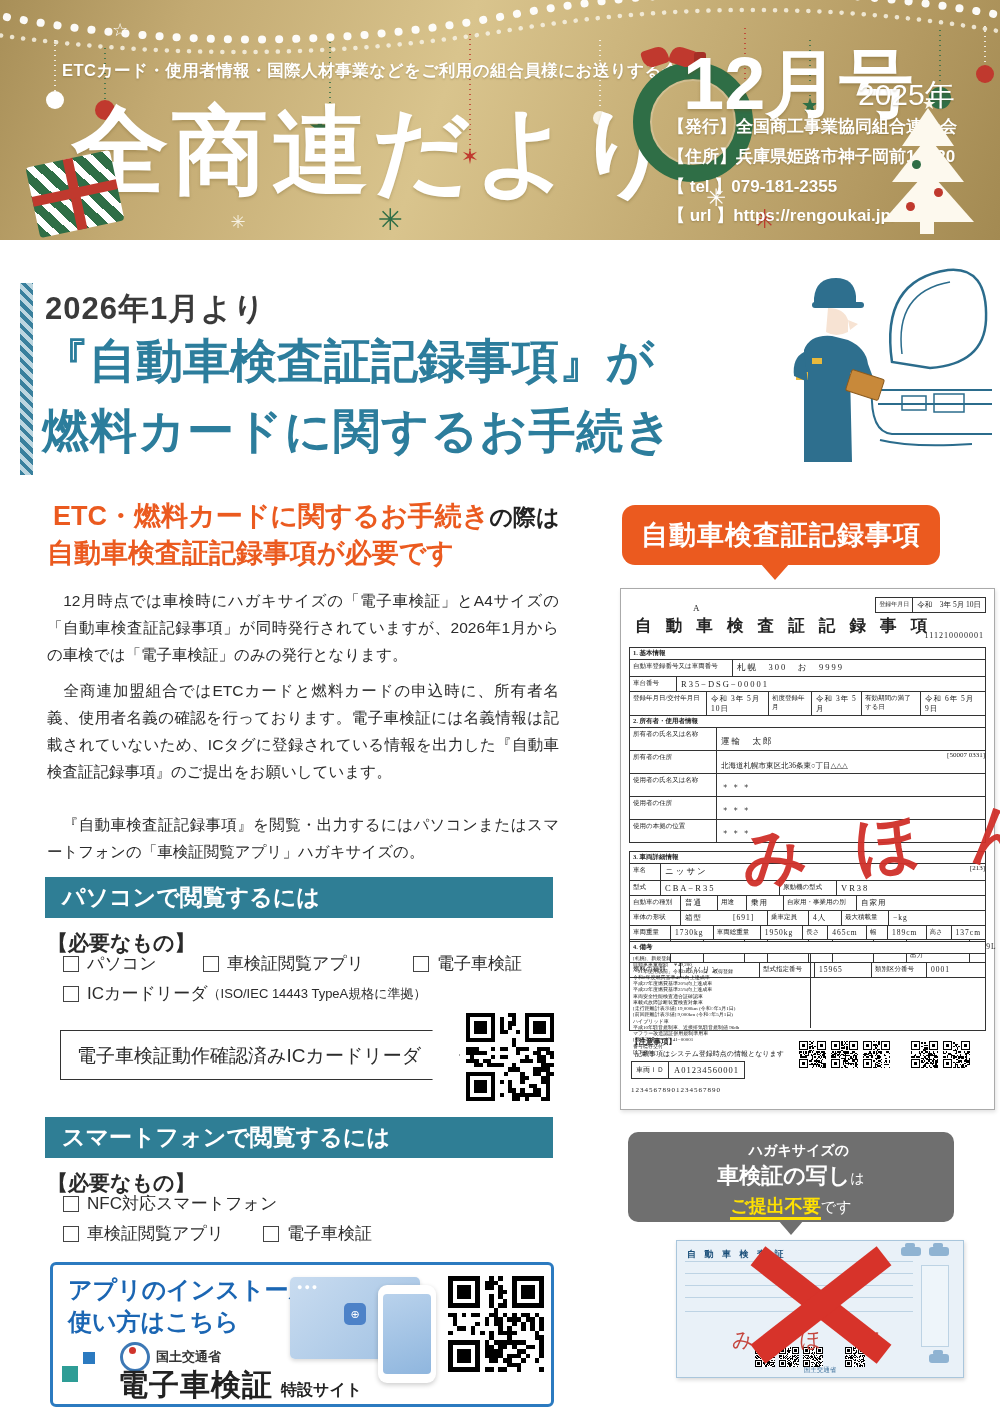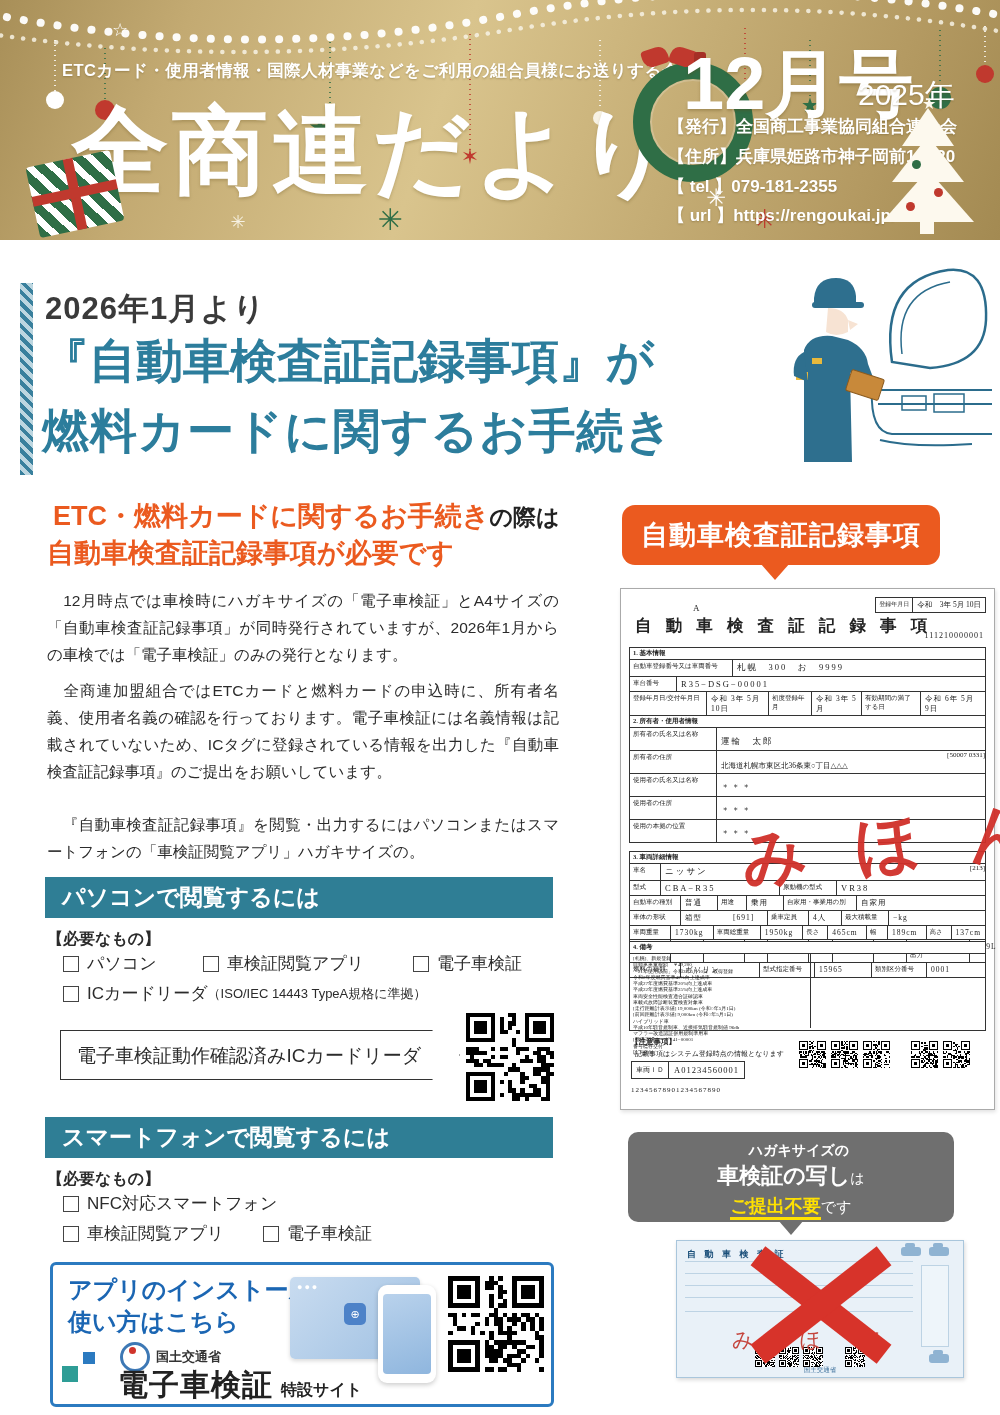--- a/index.html
+++ b/index.html
@@ -37,21 +37,21 @@
 
   
   .intro1{left:53px;top:498px;font-size:27px;font-weight:bold;white-space:nowrap;}
   .intro1 .o{color:#eb5a1f;}
   .intro1 .k{color:#222;font-size:23px;}
   .intro2{left:47px;top:535px;font-size:27px;font-weight:bold;color:#eb5a1f;white-space:nowrap;}
   .para{left:47px;width:512px;font-size:15.5px;line-height:1.74;color:#2b2b2b;text-align:justify;}
   .p1{top:588px;} .p2{top:678px;} .p3{top:812px;}
   .sec-bar{left:45px;width:508px;height:41px;background:#2f7e95;color:#fff;font-weight:bold;font-size:23px;line-height:41px;padding-left:17px;box-sizing:border-box;}
   .bar-pc{top:877px;} .bar-sp{top:1117px;}
-  .need{left:47px;font-size:16px;color:#2b2b2b;font-weight:bold;}
+  .need{left:47px;font-size:21px;color:#2b2b2b;font-weight:bold;}
   .need-pc{top:929px;} .need-sp{top:1169px;}
   .chkrow{left:63px;display:flex;gap:0;font-size:17px;color:#2b2b2b;align-items:center;white-space:nowrap;}
   .chk{display:inline-block;width:14px;height:14px;border:1.6px solid #444;margin-right:8px;flex:none;}
   .chkitem{display:flex;align-items:center;}
   .note{font-size:13px;color:#2b2b2b;}
   .arrowbox{left:60px;top:1030px;width:400px;height:50px;border:1.6px solid #333;background:#fff;
     clip-path:polygon(0 0,372px 0,400px 25px,372px 50px,0 50px);
     font-size:19px;color:#2b2b2b;line-height:50px;padding-left:16px;box-sizing:border-box;white-space:nowrap;}
   .qr{background:#fff;}
   .qr-reader{left:466px;top:1013px;width:88px;height:88px;}

